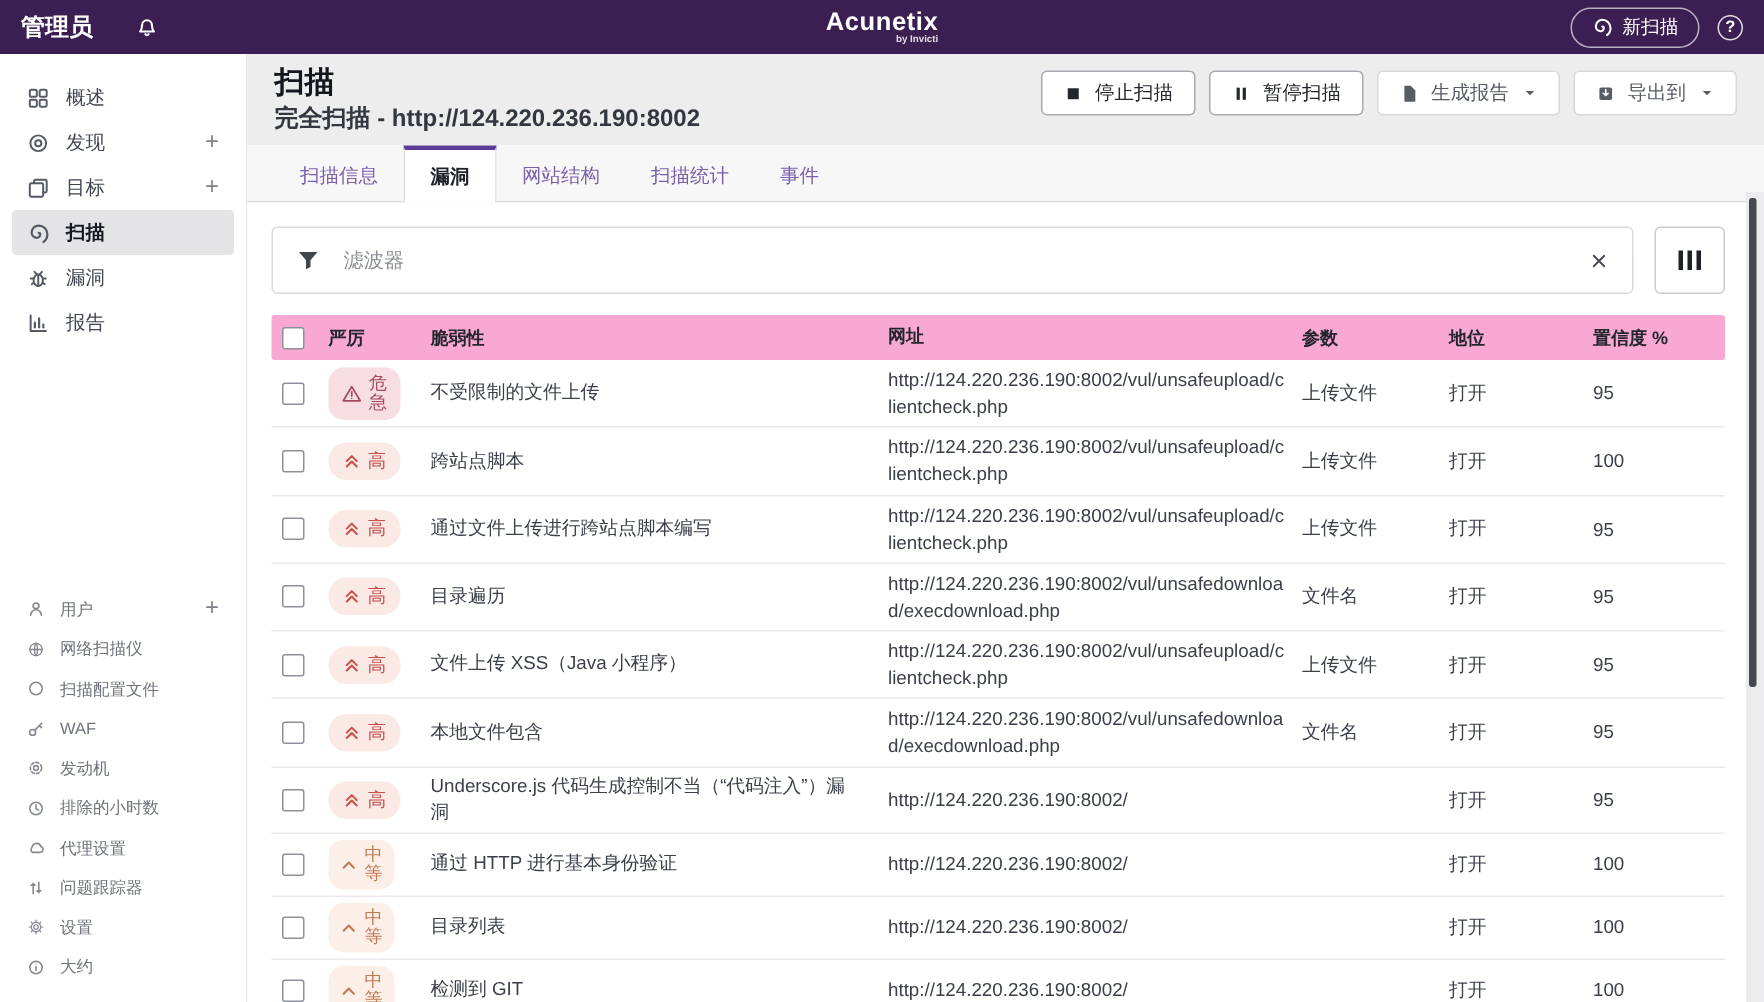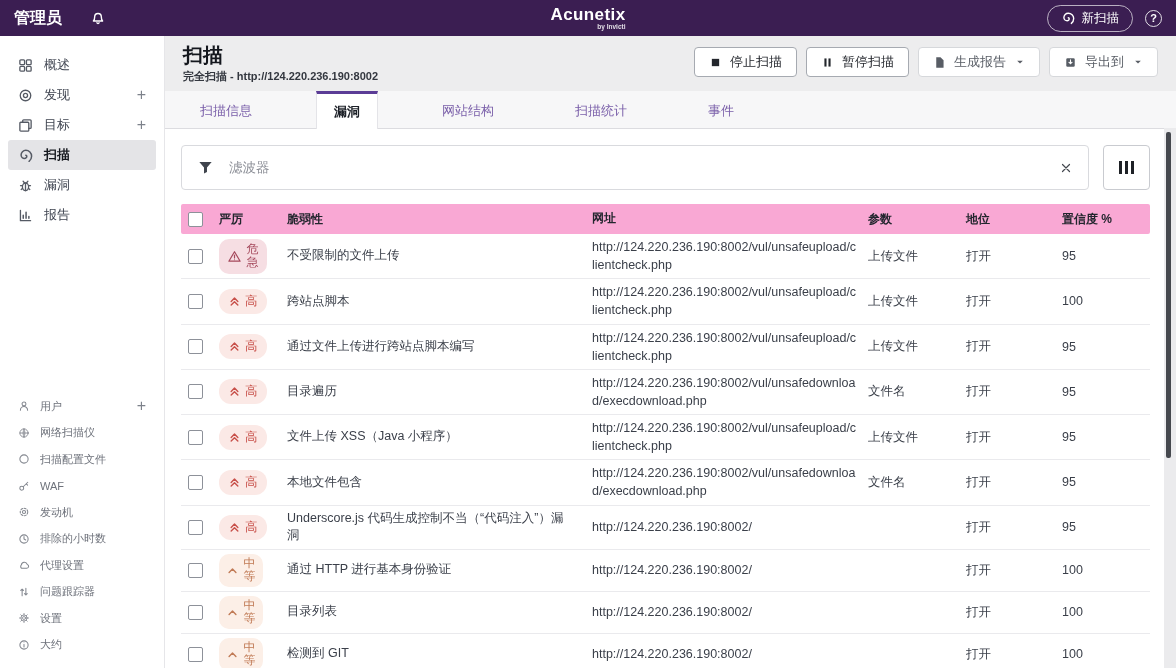--- a/index.html
+++ b/index.html
@@ -46,35 +46,35 @@
   .side-item.active { background:#e4e4e7; color:#16191f; font-weight:bold; }
   .side-item .plus { margin-left:auto; color:#7d828b; font-size:16px; font-weight:normal; cursor:pointer; }
   .side-group-secondary { margin-top:auto; }
   .side-group-secondary .side-item { height:26.5px; font-size:11px; color:#6e727b; gap:9px; }
   .side-group-secondary .icon { width:13px; color:#83878f; }
 
   
   .main { flex:1; display:flex; flex-direction:column; min-width:0; }
   .scan-header { background:#ededee; padding:8px 18px 7px; display:flex; align-items:flex-start; }
   .scan-header h1 { margin:0; font-size:20px; line-height:1.15; color:#14171d; }
-  .sh-sub { font-size:11px; font-weight:bold; color:#33373f; margin-top:2px; }
+  .sh-sub { font-size:16px; font-weight:bold; color:#33373f; margin-top:2px; }
   .sh-actions { margin-left:auto; display:flex; gap:9px; align-items:center; padding-top:3px; }
   .act-btn {
     display:flex; align-items:center; gap:8px; background:#fff; border:1px solid #a6aab1;
     border-radius:4px; height:30px; padding:0 14px; font-size:13px; color:#23262c;
     cursor:pointer; font-family:inherit; white-space:nowrap;
   }
   .act-btn.disabled { border-color:#d6d8db; color:#585d65; }
   .act-btn .b-ic { display:flex; }
   .act-btn .caret { display:flex; margin-left:1px; }
 
   
   .tabbar {
     background:#f7f7f8; border-bottom:1px solid #dcdce0; display:flex;
-    padding-left:18px; height:38px; align-items:stretch;gap:47px;
+    padding-left:18px; height:38px; align-items:stretch;
   }
   .tab {
     display:flex; align-items:center; padding:0 17px; font-size:13px; color:#7a5fa9;
     cursor:pointer; border-top:3px solid transparent; position:relative;
   }
   .tab.active {
     background:#fff; color:#1d2128; font-weight:bold;
     border-top:3px solid #5b3c96; border-left:1px solid #e4e4e8; border-right:1px solid #e4e4e8;
     margin-bottom:-1px; z-index:2;
   }
@@ -111,21 +111,21 @@
   .c-sev   { width:68px; display:flex; }
   .c-vuln  { flex:1 1 auto; padding-right:22px; line-height:1.4; min-width:0; cursor:pointer; }
   .c-url   { width:276px; word-break:break-all; line-height:1.45; padding-right:10px; }
   .c-param { width:98px; }
   .c-status{ width:96px; }
   .c-conf  { width:88px; }
   .checkbox {
     width:15px; height:15px; border:1.5px solid #8d9199; border-radius:2px;
     display:inline-block; background:#fff; cursor:pointer;
   }
-  .badge { display:inline-flex; align-items:center; gap:4px;text-align:center; }
+  .badge { display:inline-flex; align-items:center; gap:4px; }
   .badge .stack { font-size:12px; line-height:13.5px; width:13px; word-break:break-all; display:inline-block; font-weight:normal; }
   .badge .b-ic { display:flex; }
   .badge.critical { background:#f6dee3; color:#a5495c; border-radius:10px; padding:4px 8px; }
   .badge.high     { background:#fbe9e6; color:#c8504a; border-radius:12px; padding:4px 9px; font-size:12.5px; }
   .badge.medium   { background:#fcefe7; color:#c07a55; border-radius:10px; padding:3px 7px; }
 
   
   .scroll-track { position:fixed; right:0; top:128px; width:12px; height:540px; background:#ebebed; }
   .scroll-thumb { position:absolute; left:2px; top:4px; width:5px; height:326px; background:#45484e; border-radius:2px; cursor:grab; }
 </style>

